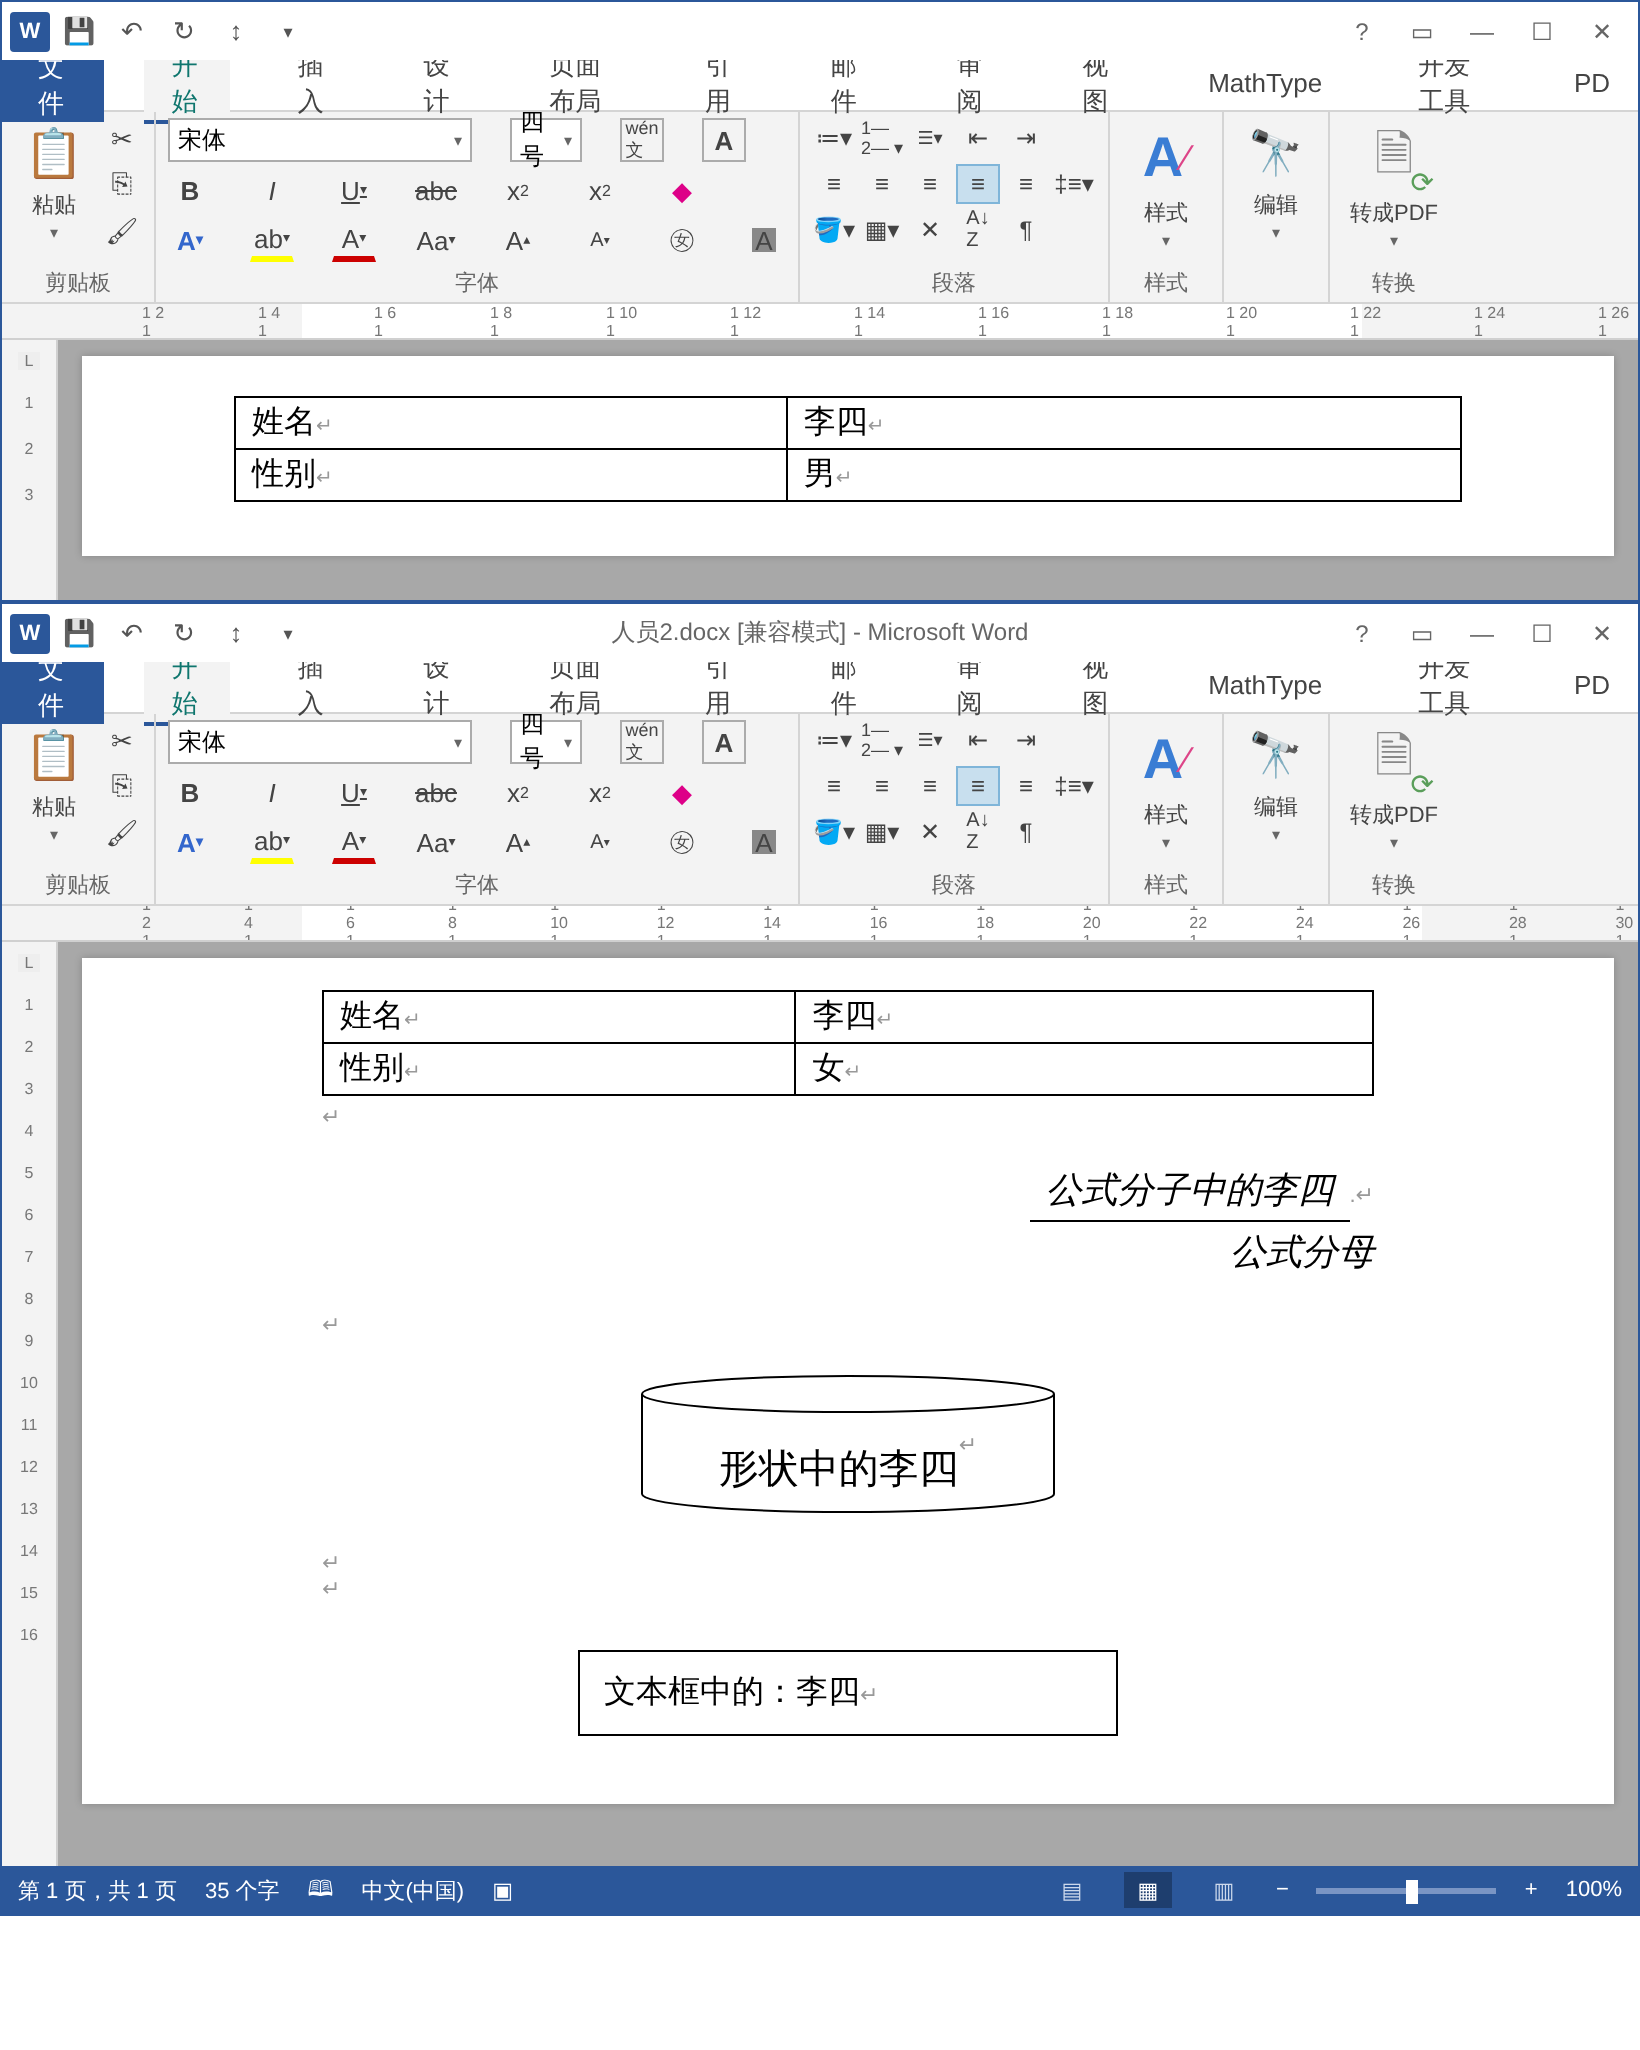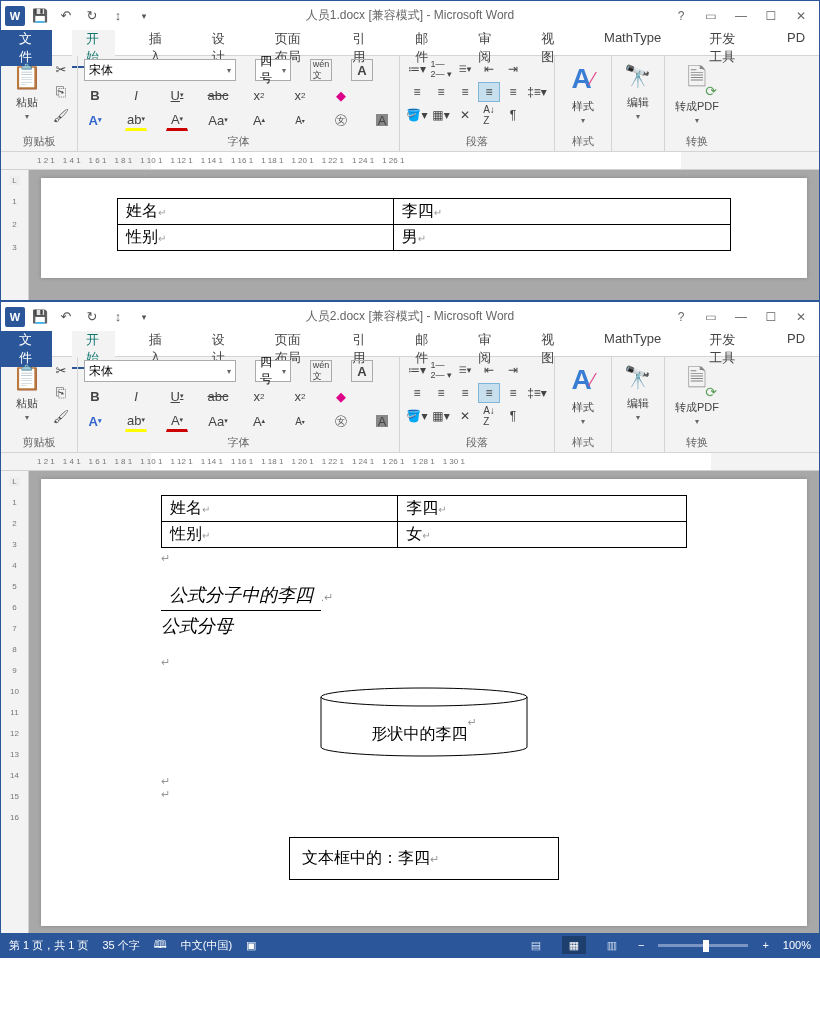--- a/index.html
+++ b/index.html
@@ -11,21 +11,21 @@
 .titlebar { height: 29px; background: #fff; display: flex; align-items: center; position: relative; }
 .title-left { display: flex; align-items: center; gap: 4px; padding-left: 4px; }
 .word-icon { width: 20px; height: 20px; background: #2b579a; color: #fff; font-weight: bold; font-size: 11px; display: flex; align-items: center; justify-content: center; border-radius: 2px; }
 .qat-btn { width: 22px; height: 22px; display: flex; align-items: center; justify-content: center; color: #555; font-size: 13px; cursor: pointer; }
 .qat-save { color: #2b579a; }
 .title-text { position: absolute; left: 0; right: 0; text-align: center; font-size: 12px; color: #666; pointer-events: none; }
 .title-right { margin-left: auto; display: flex; align-items: center; gap: 2px; padding-right: 4px; }
 .win-btn { width: 28px; height: 22px; display: flex; align-items: center; justify-content: center; color: #666; font-size: 12px; cursor: pointer; }
 
 
-.ribbon-tabs { height: 26px; background: #fff; display: flex; align-items: flex-start; border-bottom: 1px solid #d4d4d4; gap: 20px; }
+.ribbon-tabs { height: 26px; background: #fff; display: flex; align-items: center; border-bottom: 1px solid #d4d4d4; gap: 20px; }
 .file-tab { background: #2b579a; color: #fff; padding: 0 18px; display: flex; align-items: center; font-size: 13px; cursor: pointer; }
 .tab { padding: 0 14px; display: flex; align-items: center; font-size: 13px; color: #444; cursor: pointer; border-bottom: 2px solid transparent; }
 .tab.active { color: #0f766e; border-bottom: 2px solid #2b579a; background: #f3f3f3; }
 
 
 .ribbon { height: 96px; background: #f3f3f3; display: flex; border-bottom: 1px solid #d4d4d4; }
 .group { border-right: 1px solid #d4d4d4; display: flex; flex-direction: column; padding: 3px 6px 0; }
 .group-body { flex: 1; display: flex; align-items: flex-start; gap: 4px; }
 .group-label { font-size: 11px; color: #666; text-align: center; padding: 2px 0; position: relative; }
 
@@ -53,43 +53,43 @@
 .pbtn { width: 22px; height: 20px; display: flex; align-items: center; justify-content: center; cursor: pointer; font-size: 12px; color: #444; }
 .pbtn.sel { background: #c8dfee; border: 1px solid #7fb5d9; }
 
 .styles-ico { width: 36px; height: 36px; display: flex; align-items: center; justify-content: center; font-size: 28px; }
 .pdf-ico { width: 36px; height: 36px; display: flex; align-items: center; justify-content: center; font-size: 24px; color: #888; position: relative; }
 .pdf-ico::after { content: "⟳"; position: absolute; right: -2px; bottom: -2px; color: #5a9e5a; font-size: 14px; }
 
 
 .ruler-h { height: 18px; background: #f3f3f3; border-bottom: 1px solid #d0d0d0; display: flex; align-items: center; font-size: 8px; color: #777; padding-left: 28px; position: relative; overflow: hidden; }
 .ruler-h .white-zone { position: absolute; background: #fff; height: 100%; }
-.ruler-h .ticks { position: relative; z-index: 1; display: flex; gap: 8px; }
+.ruler-h .ticks { position: relative; z-index: 1; display: flex; gap: 42px; }
 .ruler-h .ticks span { position: relative; }
 
 
 .docwrap { display: flex; background: #a8a8a8; }
 .ruler-v { width: 28px; background: #f3f3f3; border-right: 1px solid #d0d0d0; display: flex; flex-direction: column; align-items: center; font-size: 8px; color: #777; padding-top: 6px; gap: 12px; }
 .docarea { flex: 1; background: #a8a8a8; padding: 8px 0 0 0; overflow: hidden; position: relative; }
 .page { background: #fff; margin: 0 12px; padding: 20px 76px; min-height: 100px; box-shadow: 0 0 4px rgba(0,0,0,0.2); }
 
 .doc-table { border-collapse: collapse; width: 100%; margin-bottom: 4px; }
 .doc-table td { border: 1px solid #000; padding: 2px 8px; font-size: 16px; font-family: "SimSun", serif; }
 .doc-table td:first-child { width: 45%; }
 .cell-mark { font-size: 10px; color: #999; }
 
-.formula { text-align: left; font-family: "KaiTi", "STKaiti", serif; font-size: 18px; font-style: italic; margin: 18px 0; }
+.formula { text-align: right; font-family: "KaiTi", "STKaiti", serif; font-size: 18px; font-style: italic; margin: 18px 0; }
 .formula .frac-top { border-bottom: 1px solid #000; display: inline-block; padding: 0 8px 3px; }
 .formula .frac-bot { display: block; padding-top: 3px; }
 
 .shape-cylinder { width: 210px; height: 70px; margin: 18px auto; position: relative; display: flex; align-items: center; justify-content: center; }
 .shape-cylinder svg { position: absolute; inset: 0; }
-.shape-text { font-family: "SimSun", serif; font-size: 16px; position: relative; z-index: 1; margin-top: 24px; }
-
-.textbox { width: 270px; margin: 36px auto; border: 1px solid #000; padding: 10px 12px; font-family: "SimSun", serif; font-size: 16px; }
+.shape-text { font-family: "SimSun", serif; font-size: 20px; position: relative; z-index: 1; margin-top: 24px; }
+
+.textbox { width: 270px; margin: 24px auto; border: 1px solid #000; padding: 10px 12px; font-family: "SimSun", serif; font-size: 16px; }
 
 .para-mark { font-size: 11px; color: #999; font-family: Arial; }
 
 
 .statusbar { height: 24px; background: #2b579a; color: #fff; display: flex; align-items: center; font-size: 11px; padding: 0 8px; gap: 14px; }
 .statusbar .spacer { flex: 1; }
 .view-btn { width: 24px; height: 18px; display: flex; align-items: center; justify-content: center; cursor: pointer; color: #cdd9ec; }
 .view-btn.active { background: #1e3e6e; color: #fff; }
 .zoom-slider { width: 90px; height: 3px; background: #7a95c4; position: relative; }
 .zoom-slider .thumb { position: absolute; width: 6px; height: 12px; background: #fff; top: -4px; left: 50%; }
@@ -101,21 +101,20 @@
 
   <div class="titlebar">
     <div class="title-left">
       <div class="word-icon">W</div>
       <div class="qat-btn qat-save">💾</div>
       <div class="qat-btn">↶</div>
       <div class="qat-btn">↻</div>
       <div class="qat-btn">↕</div>
       <div class="qat-btn" style="font-size:9px;">▾</div>
     </div>
-    <div class="title-text">人员1.docx [兼容模式] - Microsoft Word</div>
     <div class="title-right">
       <div class="win-btn">?</div>
       <div class="win-btn">▭</div>
       <div class="win-btn">—</div>
       <div class="win-btn">☐</div>
       <div class="win-btn">✕</div>
     </div>
   </div>
 
   <div class="ribbon-tabs">

